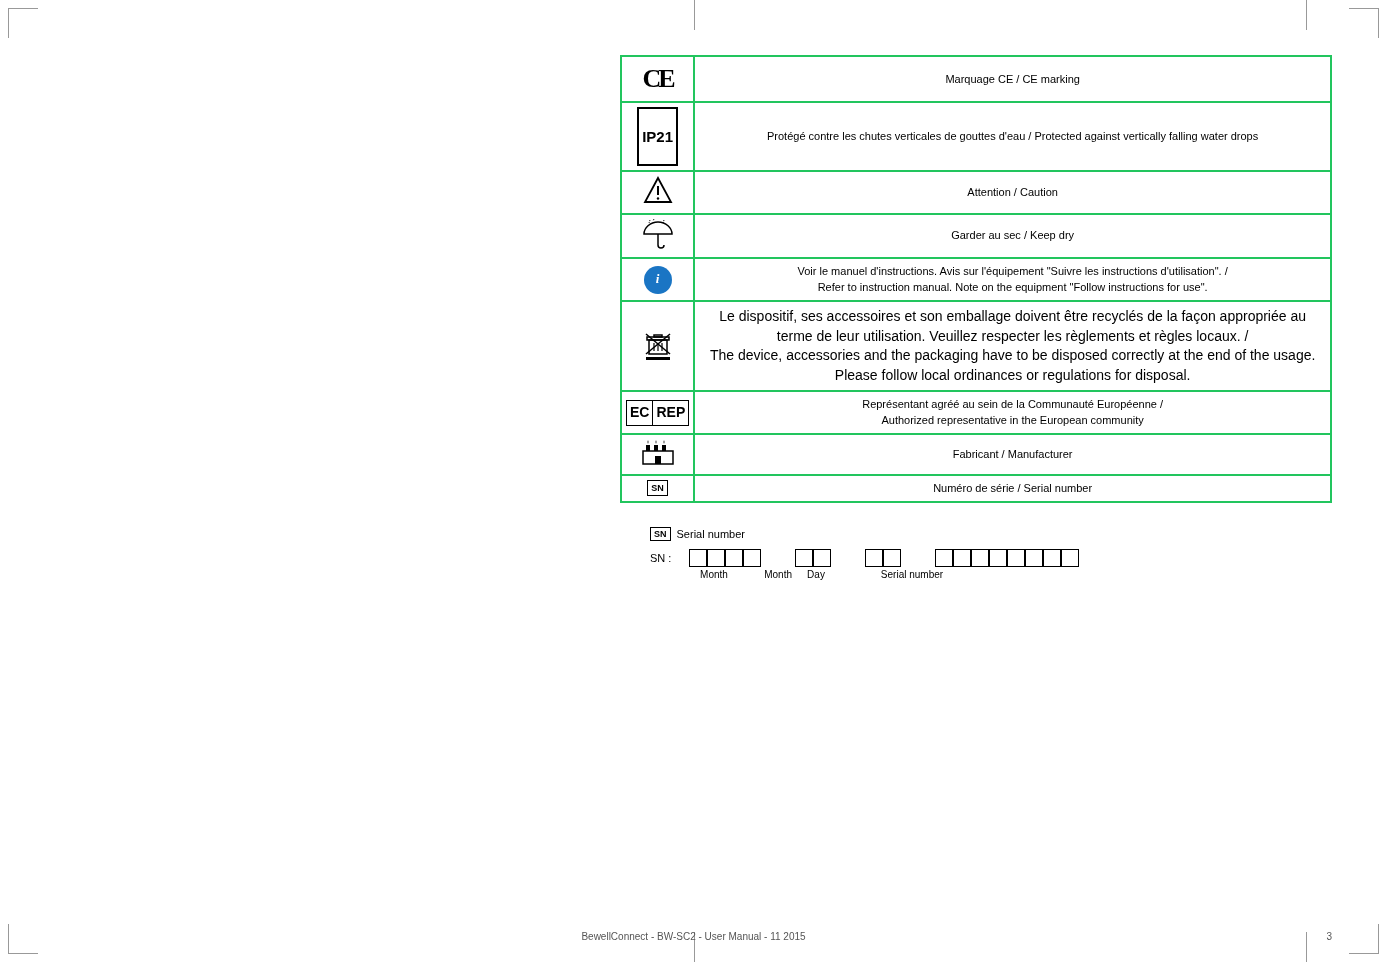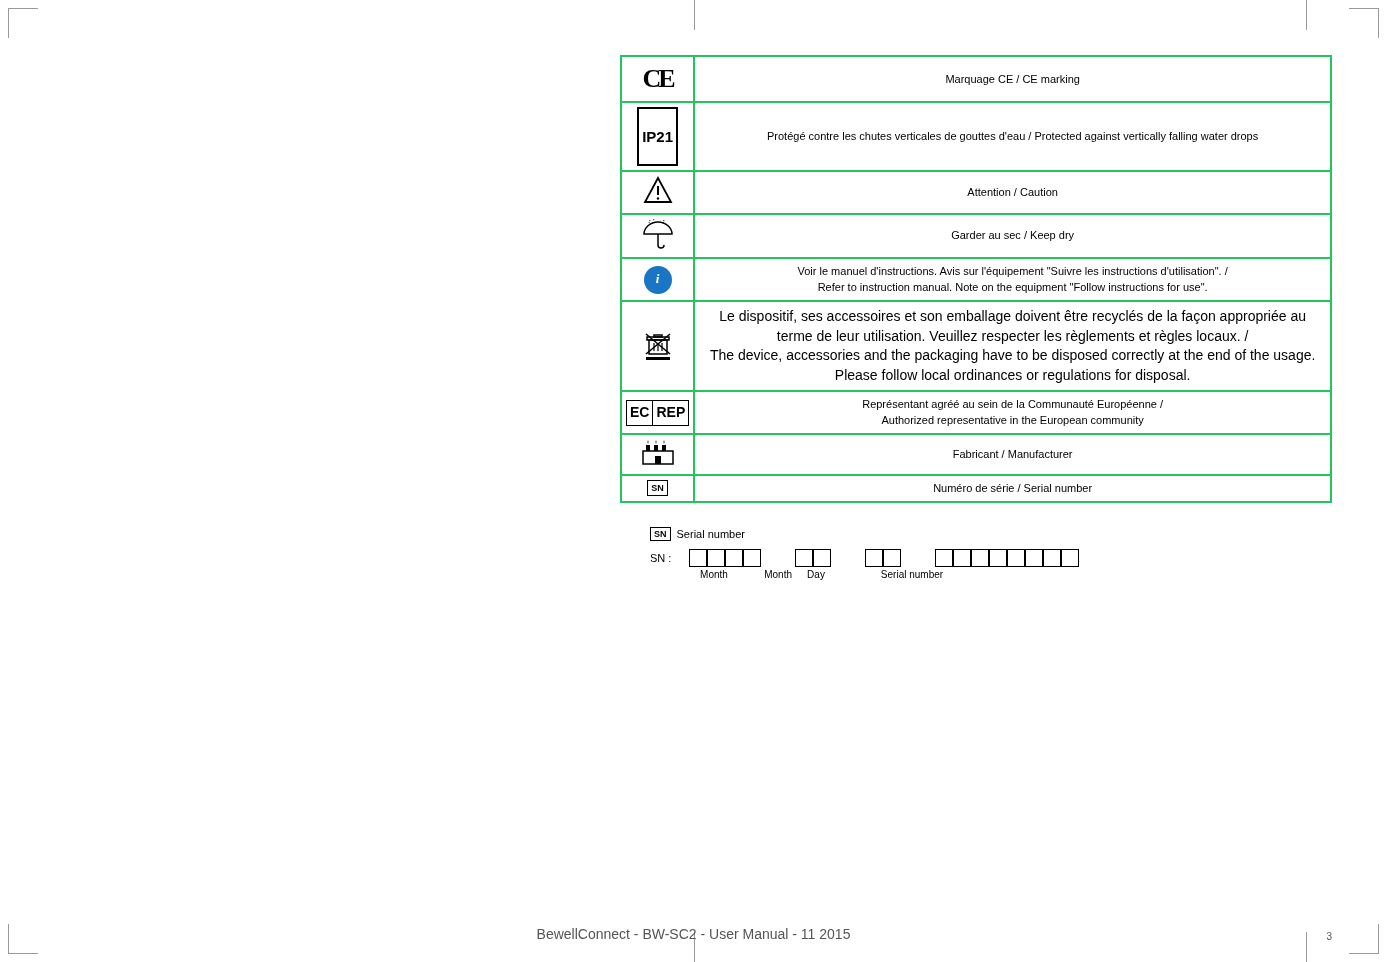--- a/index.html
+++ b/index.html
@@ -191,21 +191,21 @@
     .sn-group-gap {
       width: 6px;
     }
 
     .footer {
       position: absolute;
       bottom: 20px;
       left: 0;
       right: 0;
       text-align: center;
-      font-size: 14px;
+      font-size: 10px;
       color: #555;
     }
     .footer-right {
       position: absolute;
       bottom: 20px;
       right: 55px;
       font-size: 10px;
       color: #555;
     }
 

